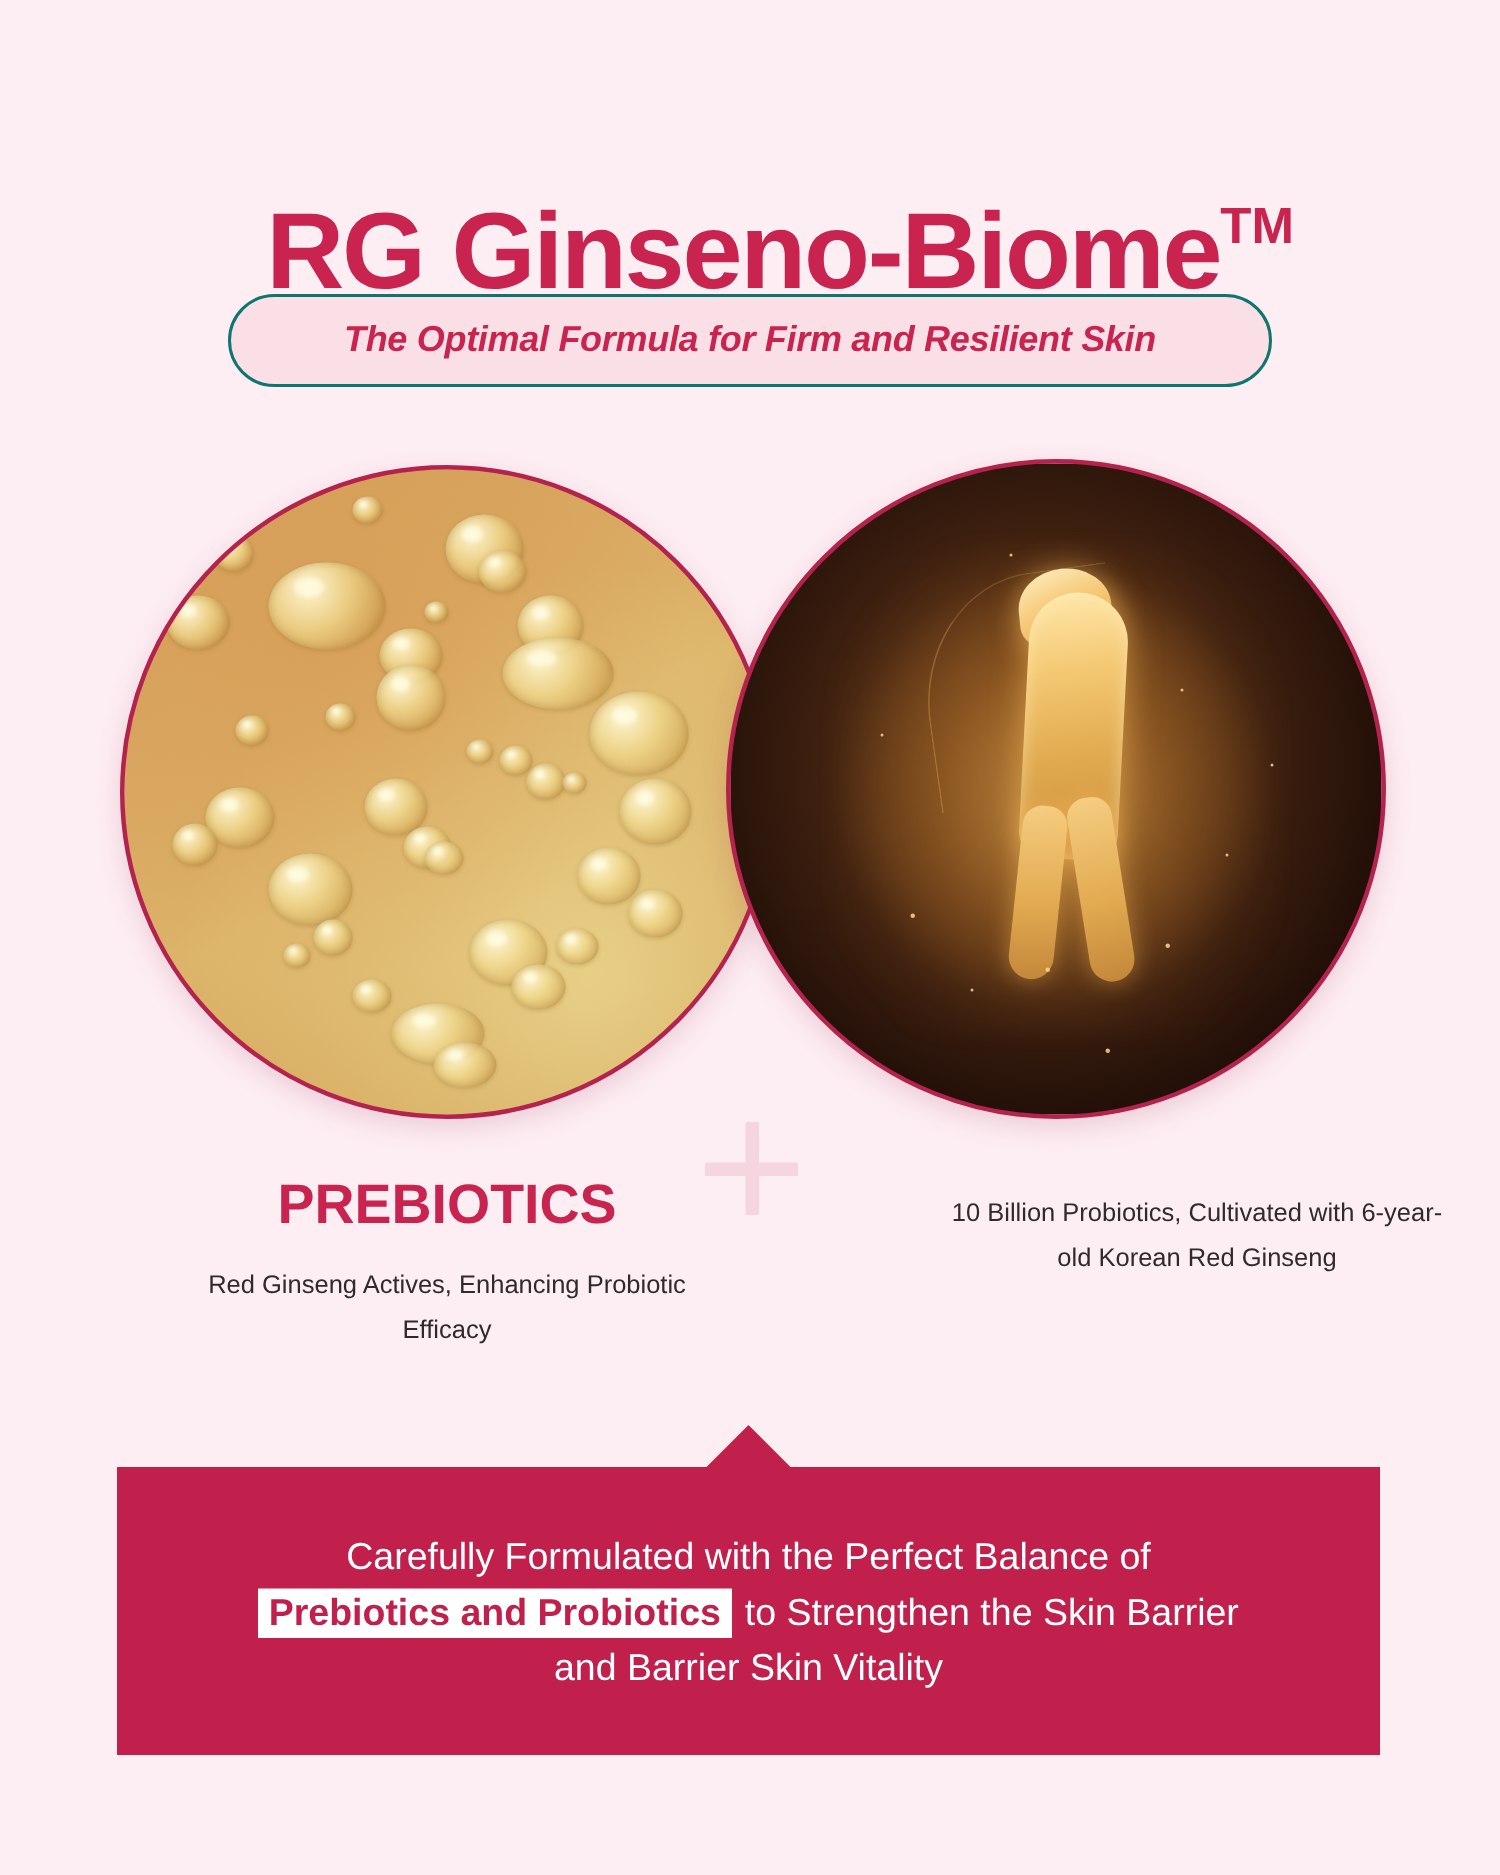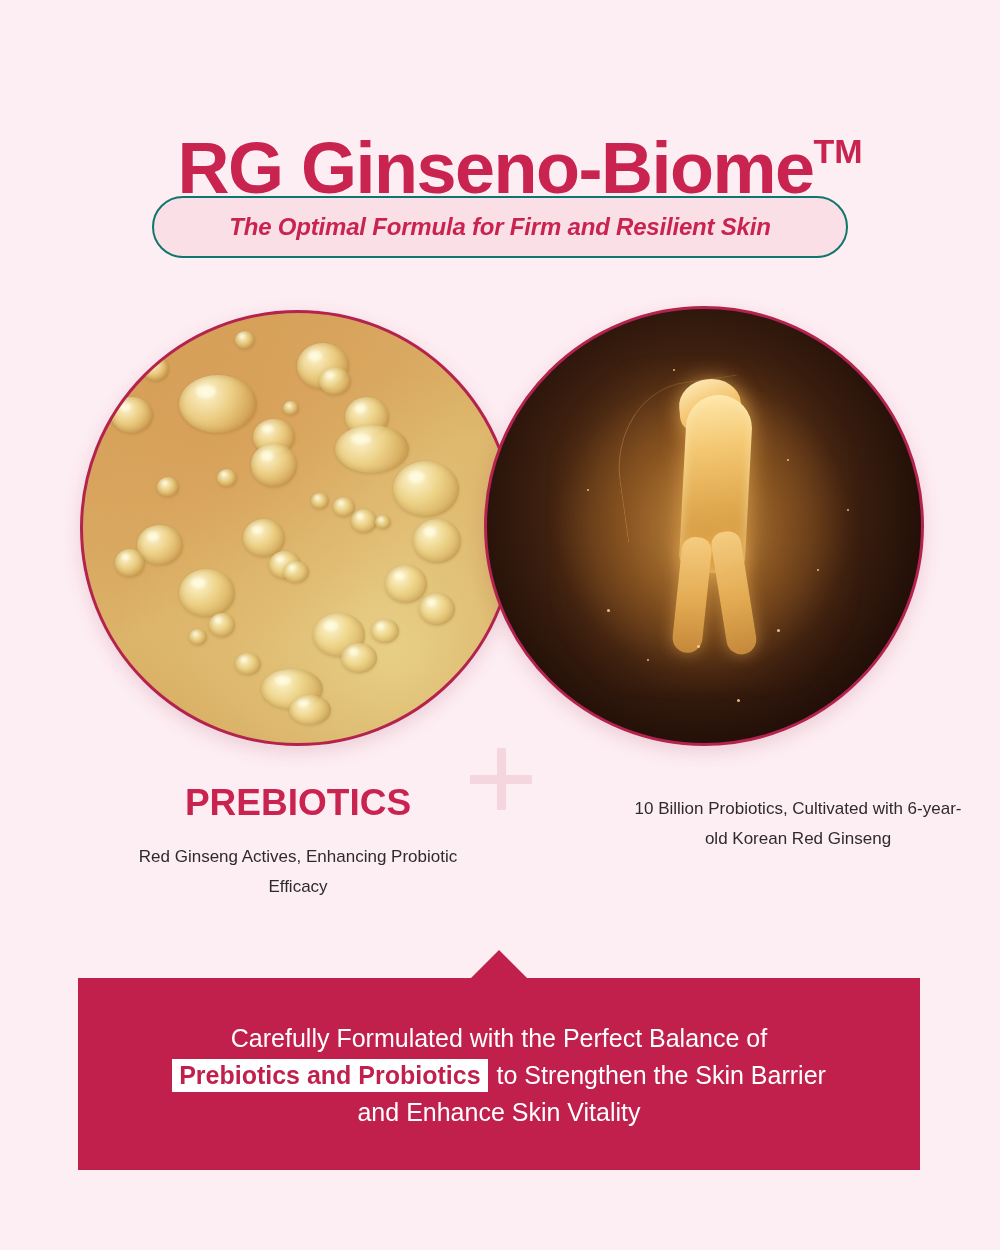--- a/index.html
+++ b/index.html
@@ -368,17 +368,17 @@
     <div class="col">
       <div class="col-desc">10 Billion Probiotics, Cultivated with 6-year-old Korean Red Ginseng</div>
     </div>
   </div>
 
   <div class="banner">
     <div class="banner-notch"></div>
     <div class="banner-text">
       <span class="banner-line">Carefully Formulated with the Perfect Balance of</span>
       <span class="banner-line"><span class="hl">Prebiotics and Probiotics</span><span> to Strengthen the Skin Barrier</span></span>
-      <span class="banner-line">and Enhance Skin Vitality</span>
+      <span class="banner-line">and Barrier Skin Vitality</span>
     </div>
   </div>
 
 </div>
 
 </body></html>

